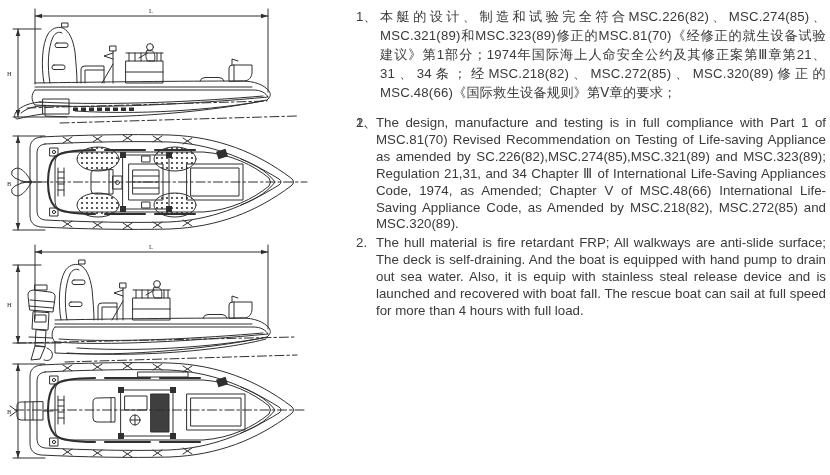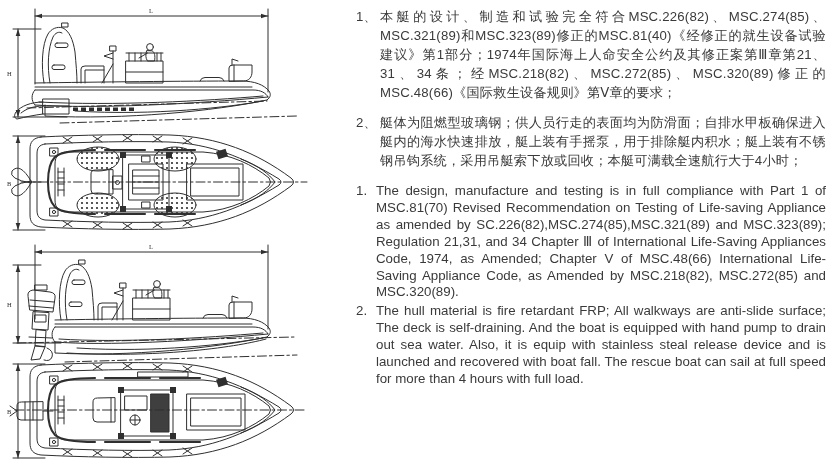--- a/index.html
+++ b/index.html
@@ -350,24 +350,24 @@
             <circle cx="49" cy="88" r="1.6"></circle>
         </g>
         <rect class="fl" x="212" y="24" width="10" height="8" transform="rotate(-18 217 28)"></rect>
       </g>
     </svg>
   </div>
 
   <div class="textcol">
     <div class="cn">
       <div class="spec-item">
-        <span class="num">1、</span><span>本艇的设计、制造和试验完全符合MSC.226(82)、MSC.274(85)、MSC.321(89)和MSC.323(89)修正的MSC.81(40)《经修正的就生设备试验建议》第1部分；1974年国际海上人命安全公约及其修正案第Ⅲ章第21、31、34条；经MSC.218(82)、MSC.272(85)、MSC.320(89)修正的MSC.48(66)《国际救生设备规则》第Ⅴ章的要求；</span>
+        <span class="num">1、</span><span>本艇的设计、制造和试验完全符合MSC.226(82)、MSC.274(85)、MSC.321(89)和MSC.323(89)修正的MSC.81(70)《经修正的就生设备试验建议》第1部分；1974年国际海上人命安全公约及其修正案第Ⅲ章第21、31、34条；经MSC.218(82)、MSC.272(85)、MSC.320(89)修正的MSC.48(66)《国际救生设备规则》第Ⅴ章的要求；</span>
       </div>
       <div class="spec-item">
-        <span class="num">2、</span><span>艇体为阻燃型玻璃钢；供人员行走的表面均为防滑面；自排水甲板确保进入艇内的海水快速排放，艇上装有手摇泵，用于排除艇内积水；艇上装有不锈钢吊钩系统，采用吊艇索下放或回收；本艇可满载全速航行大于4小时；</span>
+        <span class="num">2、</span>
       </div>
     </div>
     <div class="en">
       <div class="spec-item">
         <span class="num">1.</span><span>The design, manufacture and testing is in full compliance with Part 1 of MSC.81(70) Revised Recommendation on Testing of Life-saving Appliance as amended by SC.226(82),MSC.274(85),MSC.321(89) and MSC.323(89); Regulation 21,31, and 34 Chapter Ⅲ of International Life-Saving Appliances Code, 1974, as Amended; Chapter V of MSC.48(66) International Life-Saving Appliance Code, as Amended by MSC.218(82), MSC.272(85) and MSC.320(89).</span>
       </div>
       <div class="spec-item">
         <span class="num">2.</span><span>The hull material is fire retardant FRP; All walkways are anti-slide surface; The deck is self-draining. And the boat is equipped with hand pump to drain out sea water. Also, it is equip with stainless steal release device and is launched and recovered with boat fall. The rescue boat can sail at full speed for more than 4 hours with full load.</span>
       </div>
     </div>

